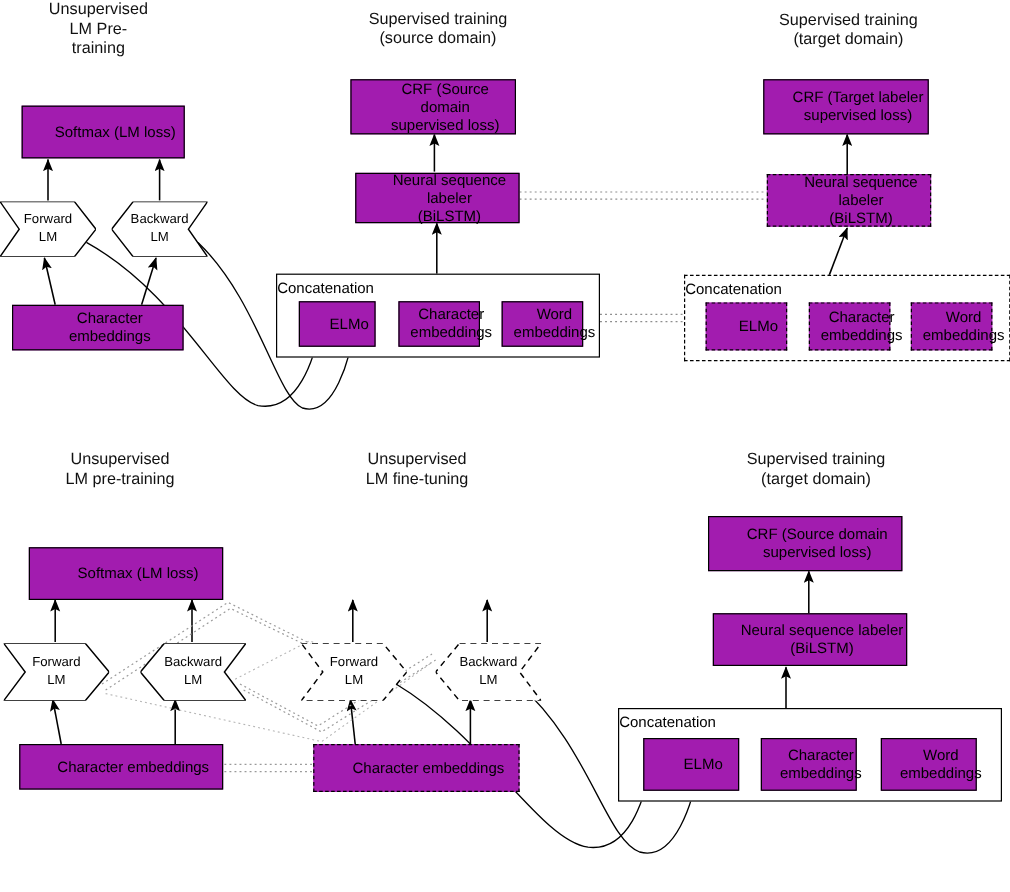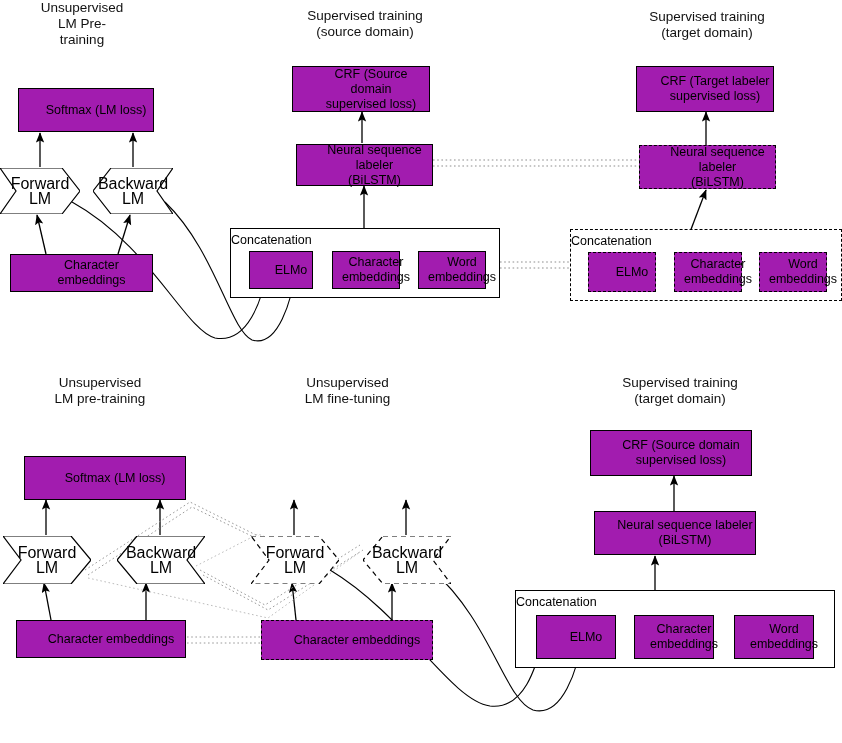--- a/index.html
+++ b/index.html
@@ -44,21 +44,21 @@
   .concat{
     position:absolute;
     box-sizing:border-box;
     background:#fff;
   }
   .chev{
     position:absolute;
     box-sizing:border-box;
     display:flex;align-items:center;justify-content:center;
     text-align:center;
-    font-size:16px;line-height:15px;
+    font-size:11px;line-height:15px;
   }
   .chev svg{position:absolute;left:0;top:0;}
   .chev span{position:relative;z-index:2;}
 </style>
 </head>
 <body>
 
 <div id="stage">
 
   <svg class="edges" viewBox="0 0 842 743">

